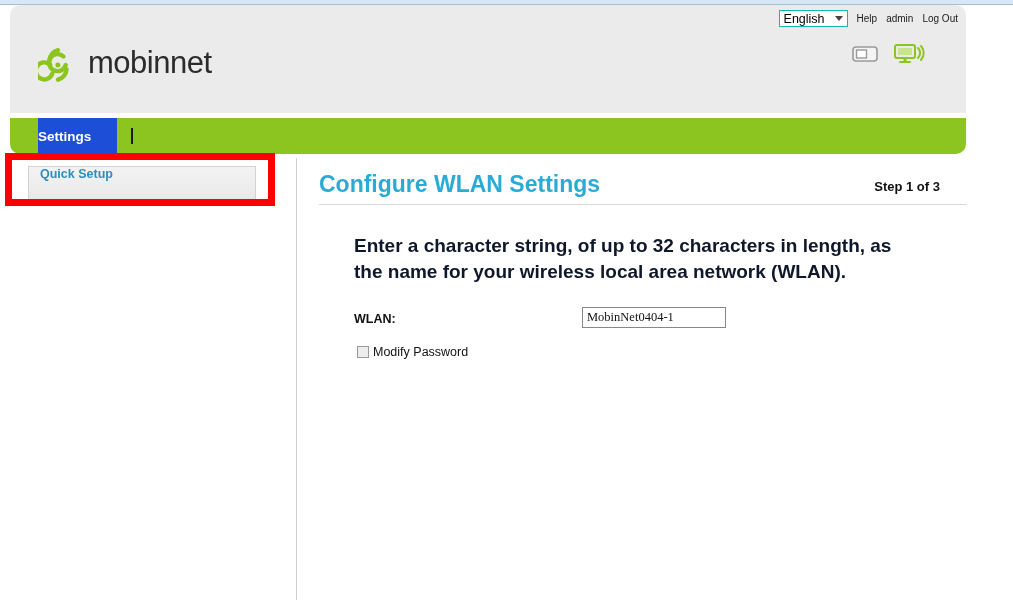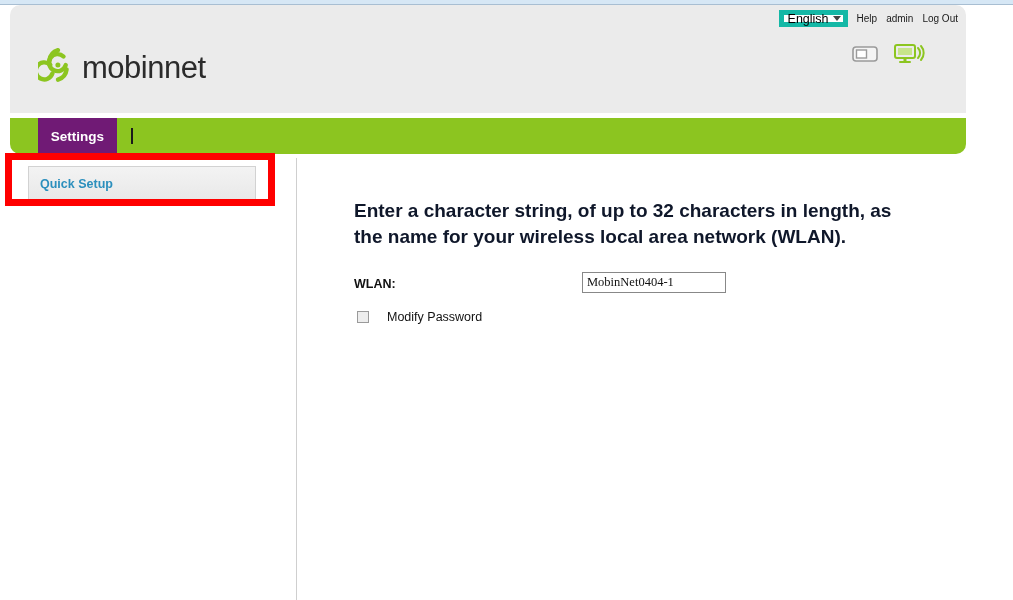--- a/index.html
+++ b/index.html
@@ -44,21 +44,21 @@
     color: #222;
   }
   .lang-select {
     display: inline-flex;
     align-items: center;
     justify-content: space-between;
     width: 69px;
     height: 17px;
     padding: 0 4px;
     background: #ffffff;
-    border: 5px solid #14b8a6;
+    border: 1px solid #14b8a6;
     font-size: 12.5px;
     color: #000;
     box-sizing: border-box;
   }
   .lang-caret {
     width: 0; height: 0;
     border-left: 4px solid transparent;
     border-right: 4px solid transparent;
     border-top: 5px solid #444;
     margin-left: 4px;
@@ -67,22 +67,21 @@
     color: #1a1a1a;
     text-decoration: none;
     font-size: 10px;
   }
 
   
   .logo-wrap {
     position: absolute;
     left: 28px; top: 42px;
     display: flex;
-    align-items: center;
-    gap: 4px;
+    gap: 10px;
   }
   .logo-text {
     font-size: 31px;
     color: #2b2b2b;
     letter-spacing: -0.5px;
     font-weight: 400;
     line-height: 1;
   }
 
   
@@ -100,24 +99,23 @@
     left: 10px; top: 118px;
     width: 956px; height: 36px;
     background: #8cc520;
     border-bottom-left-radius: 10px;
     border-bottom-right-radius: 10px;
   }
   .nav-tab {
     position: absolute;
     left: 28px; top: 0;
     width: 79px; height: 36px;
-    background: #701a75;
-    display: flex;
-    align-items: center;
-    justify-content: center;
+    background: #1d4ed8;
+    display: flex;
+    align-items: center;
     color: #ffffff;
     font-size: 13.5px;
     font-weight: bold;
     box-sizing: border-box;
   }
   .nav-caret {
     position: absolute;
     left: 121px; top: 10px;
     width: 2px; height: 16px;
     background: #1b1b1b;
@@ -136,21 +134,20 @@
     width: 1px; height: 442px;
     background: #cfcfcf;
   }
   .quick-setup {
     position: absolute;
     left: 28px; top: 166px;
     width: 228px; height: 36px;
     background: linear-gradient(to bottom, #f3f3f3, #e8e8e8);
     border: 1px solid #d2d2d2;
     display: flex;
-    align-items: center;
     box-sizing: border-box;
   }
   .quick-setup-label {
     margin-left: 11px;
     color: #2b8fbd;
     font-size: 12.5px;
     font-weight: bold;
   }
 
   
@@ -233,21 +230,21 @@
     padding: 0 4px;
     box-sizing: border-box;
     outline: none;
   }
 
   .check-row {
     position: relative;
     margin-top: 10px;
     display: flex;
     align-items: center;
-    gap: 18px;
+    gap: 4px;
     margin-left: 3px;
   }
   .check-box {
     width: 12px; height: 12px;
     border: 1px solid #9a9a9a;
     background: #ededed;
     box-sizing: border-box;
     display: inline-block;
   }
   .check-label {
@@ -324,20 +321,24 @@
 <div class="sidebar-divider"></div>
 
 <div class="quick-setup">
   <span class="quick-setup-label">Quick Setup</span>
 </div>
 
 <div class="annot-box"></div>
 
 <div class="content">
 
+  <div class="content-head">
+    <div class="page-title">Configure WLAN Settings</div>
+    <div class="step-label">Step 1 of 3</div>
+  </div>
 
   <div class="form-area">
     <div class="sec-desc">Enter a character string, of up to 32 characters in length, as the name for your wireless local area network (WLAN).</div>
 
     <div class="field-row">
       <span class="field-label">WLAN:</span>
       <input class="field-input" type="text" value="MobinNet0404-1" style="">
     </div>
 
     <div class="check-row">

